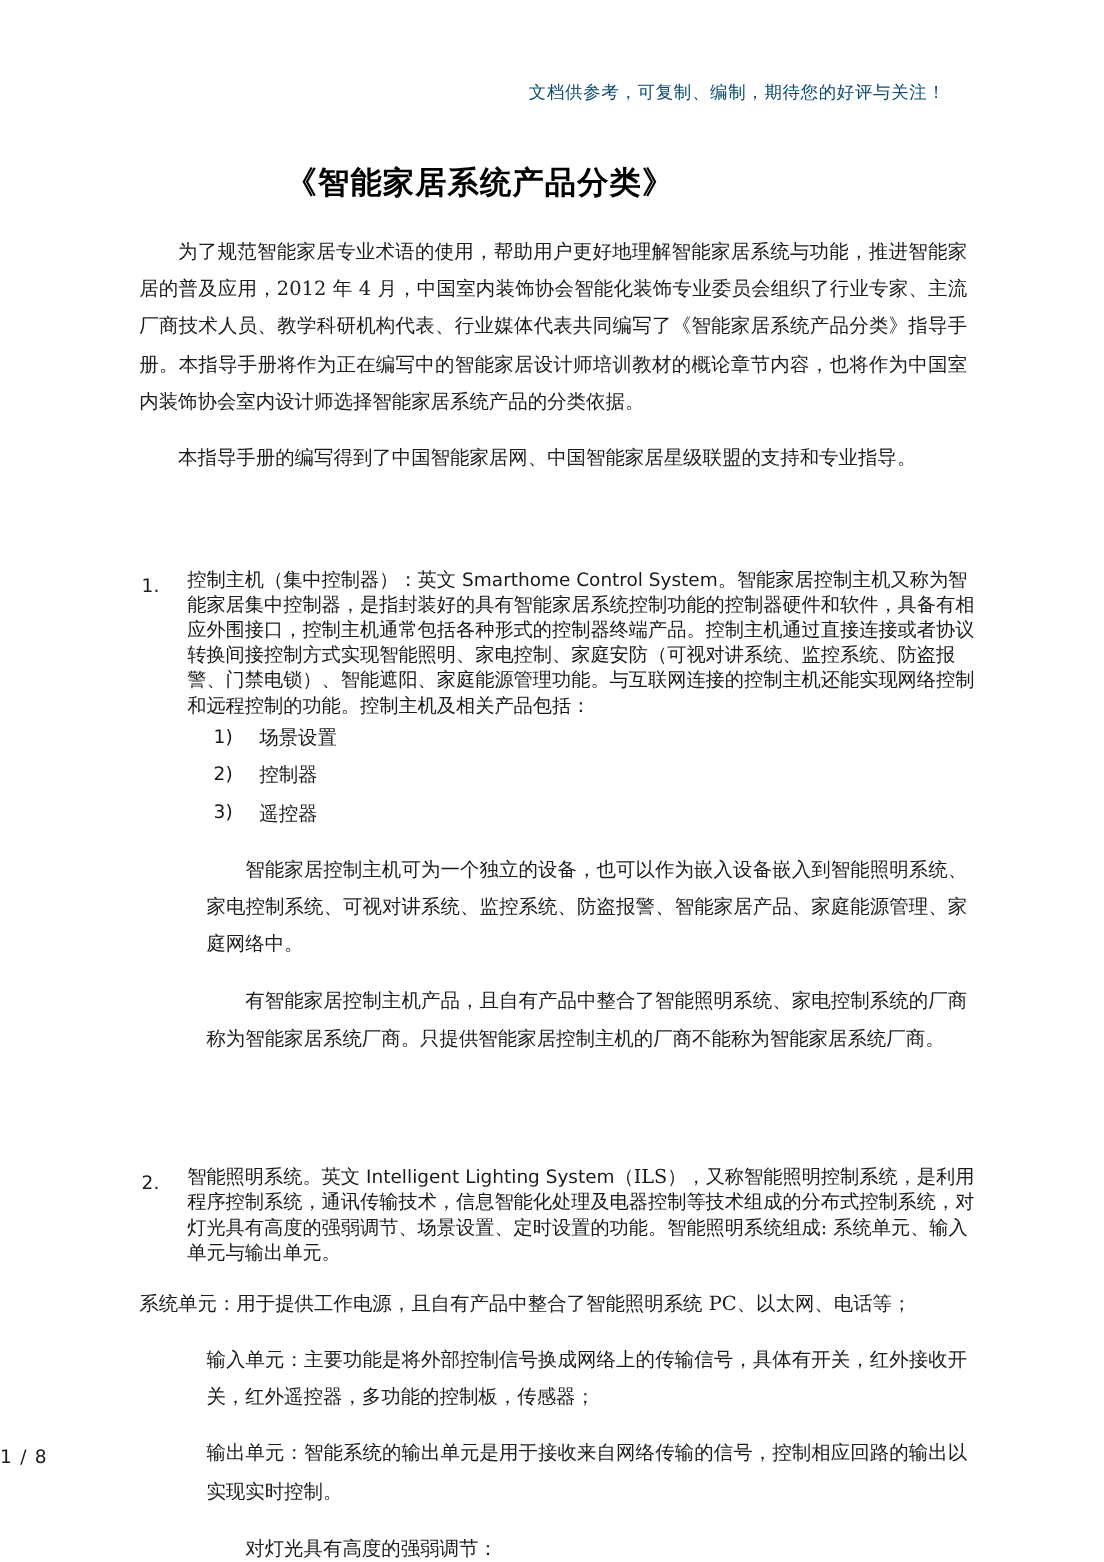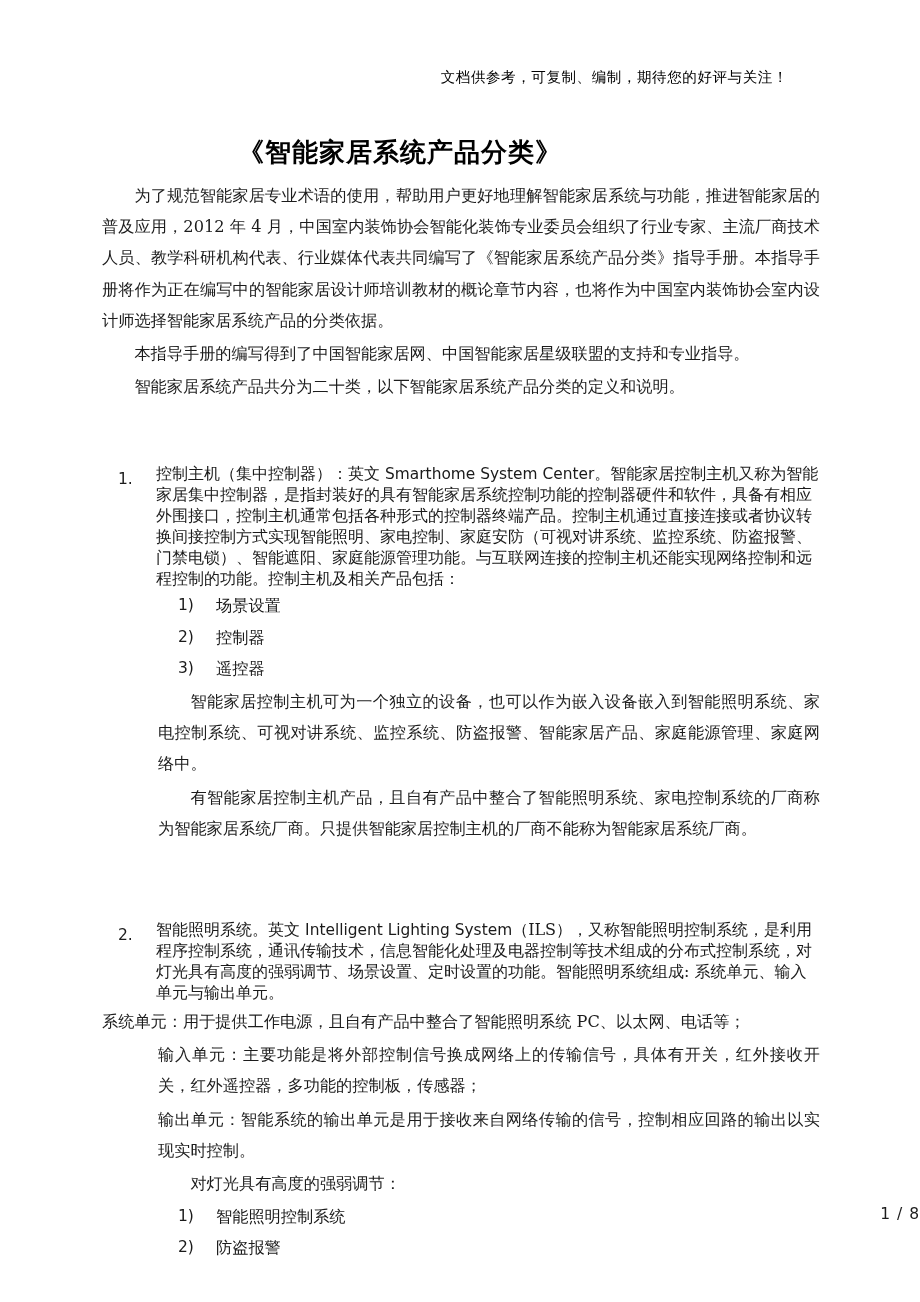--- a/index.html
+++ b/index.html
@@ -27,21 +27,21 @@
   .doc-header {
     position: absolute;
     top: 68px;
     left: 0;
     width: 866px;
     padding-right: 78px;
     box-sizing: border-box;
     text-align: right;
     font-size: 14.5px;
     letter-spacing: 0.6px;
-    color: #000000;
+    color: #0c4a6e;
     font-family: "DejaVu Serif", "Liberation Serif", serif;
     white-space: nowrap;
   }
 
   
   .doc-title {
     position: absolute;
     top: 118px;
     left: 0;
     width: 800px;
@@ -55,21 +55,21 @@
 
   
   .content {
     position: absolute;
     top: 178px;
     left: 100px;
     width: 722px;
   }
 
   p, .line {
-    margin: 2px;
+    margin: 16px;
     font-size: 16.2px;
     line-height: 31.2px;
     text-align: justify;
     text-justify: inter-ideograph;
     color: #1c1c1c;
   }
 
   .indent2 {
     text-indent: 2em;
   }
@@ -129,58 +129,58 @@
   }
 
   
   .unit-line {
     padding-left: 0;
     text-indent: 0;
   }
   .unit-line-indent {
     padding-left: 56px;
     text-indent: 0;
+    font-family: Liberation Serif, serif;
   }
 
   .spacer-lg { height: 60px; }
   .spacer-sm { height: 14px; }
 
   
   .doc-footer {
     position: absolute;
     top: 1205px;
     left: 0;
     width: 920px;
-    text-align: right;
+    text-align: left;
     font-size: 15.5px;
     color: #1c1c1c;
     font-family: "DejaVu Sans", "Liberation Sans", sans-serif;
     letter-spacing: 1px;
   }
 </style>
 </head>
 <body>
 
 <div class="page">
 
   <div class="doc-header">文档供参考，可复制、编制，期待您的好评与关注！</div>
 
   <h1 class="doc-title">《智能家居系统产品分类》</h1>
 
   <div class="content">
 
     <p class="indent2">为了规范智能家居专业术语的使用，帮助用户更好地理解智能家居系统与功能，推进智能家居的普及应用，2012 年 4 月，中国室内装饰协会智能化装饰专业委员会组织了行业专家、主流厂商技术人员、教学科研机构代表、行业媒体代表共同编写了《智能家居系统产品分类》指导手册。本指导手册将作为正在编写中的智能家居设计师培训教材的概论章节内容，也将作为中国室内装饰协会室内设计师选择智能家居系统产品的分类依据。</p>
     <p class="indent2">本指导手册的编写得到了中国智能家居网、中国智能家居星级联盟的支持和专业指导。</p>
-    <p class="indent2">智能家居系统产品共分为二十类，以下智能家居系统产品分类的定义和说明。</p>
 
     <div class="spacer-lg"></div>
 
     <div class="num-item">
       <span class="marker">1.</span>
-      <span class="body-text"><span class="lead">控制主机（集中控制器）</span><span>：英文 </span><span class="latin">Smarthome System Center</span><span>。智能家居控制主机又称为智能家居集中控制器，是指封装好的具有智能家居系统控制功能的控制器硬件和软件，具备有相应外围接口，控制主机通常包括各种形式的控制器终端产品。控制主机通过直接连接或者协议转换间接控制方式实现智能照明、家电控制、家庭安防（可视对讲系统、监控系统、防盗报警、门禁电锁）、智能遮阳、家庭能源管理功能。与互联网连接的控制主机还能实现网络控制和远程控制的功能。控制主机及相关产品包括：</span></span>
+      <span class="body-text"><span class="lead">控制主机（集中控制器）</span><span>：英文 </span><span class="latin">Smarthome Control System</span><span>。智能家居控制主机又称为智能家居集中控制器，是指封装好的具有智能家居系统控制功能的控制器硬件和软件，具备有相应外围接口，控制主机通常包括各种形式的控制器终端产品。控制主机通过直接连接或者协议转换间接控制方式实现智能照明、家电控制、家庭安防（可视对讲系统、监控系统、防盗报警、门禁电锁）、智能遮阳、家庭能源管理功能。与互联网连接的控制主机还能实现网络控制和远程控制的功能。控制主机及相关产品包括：</span></span>
     </div>
 
     <ol class="sub-list">
       <li>
         <span class="sub-marker">1)</span>
         <span>场景设置</span>
       </li>
       <li>
         <span class="sub-marker">2)</span>
         <span>控制器</span>

